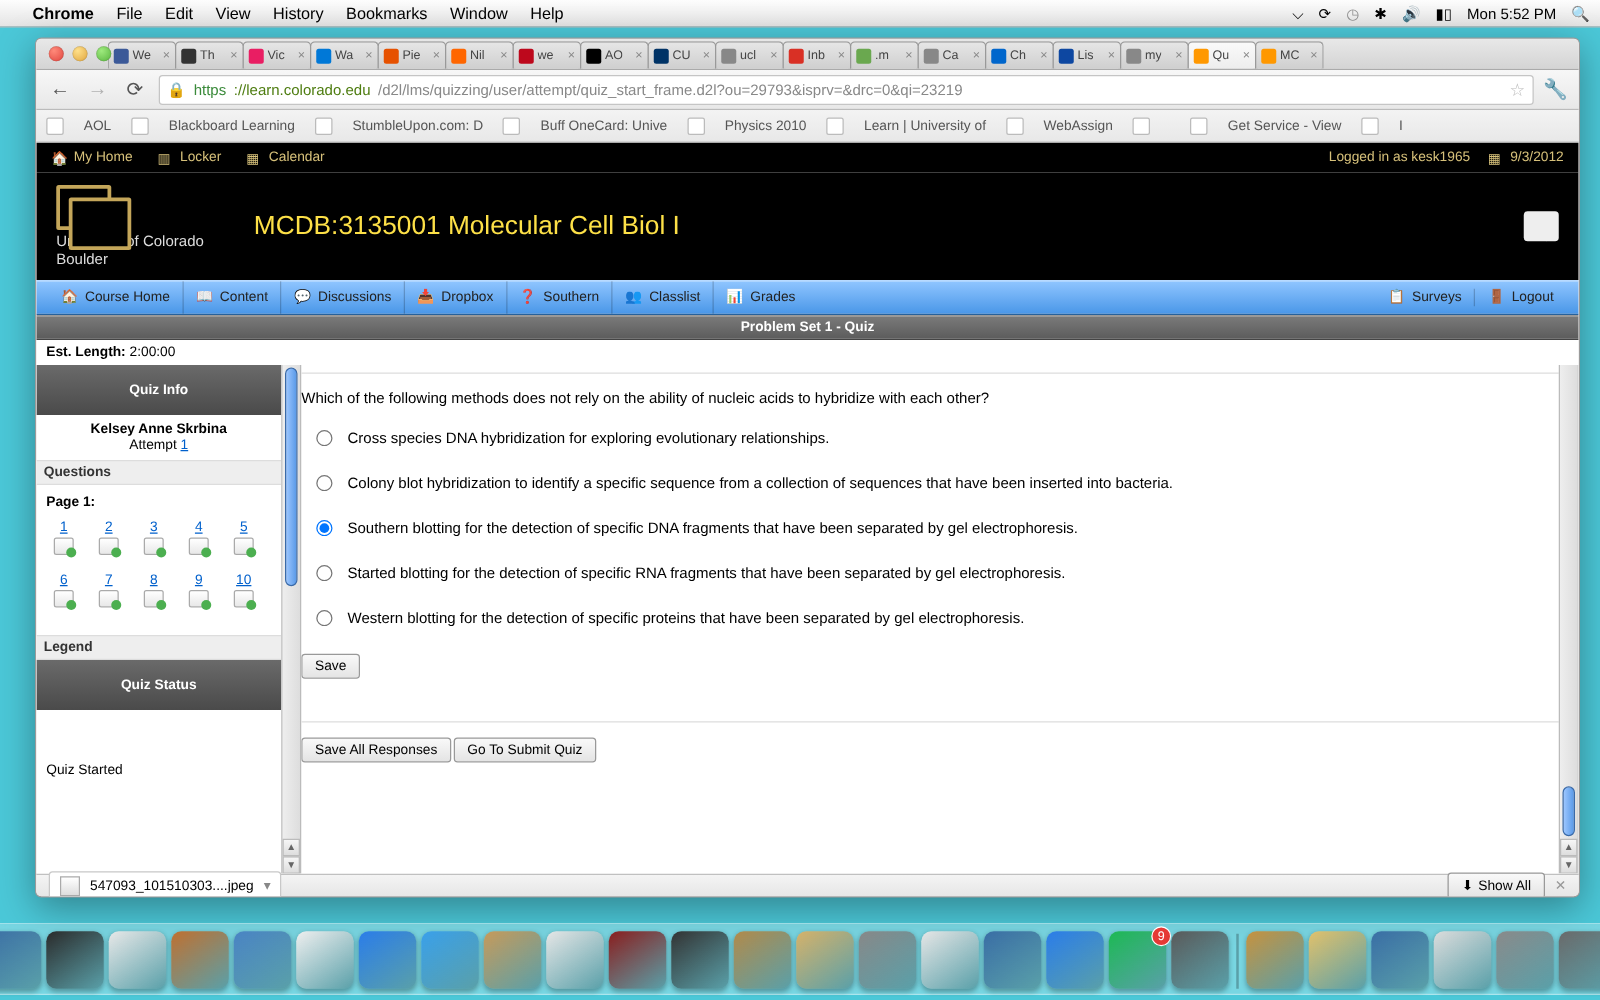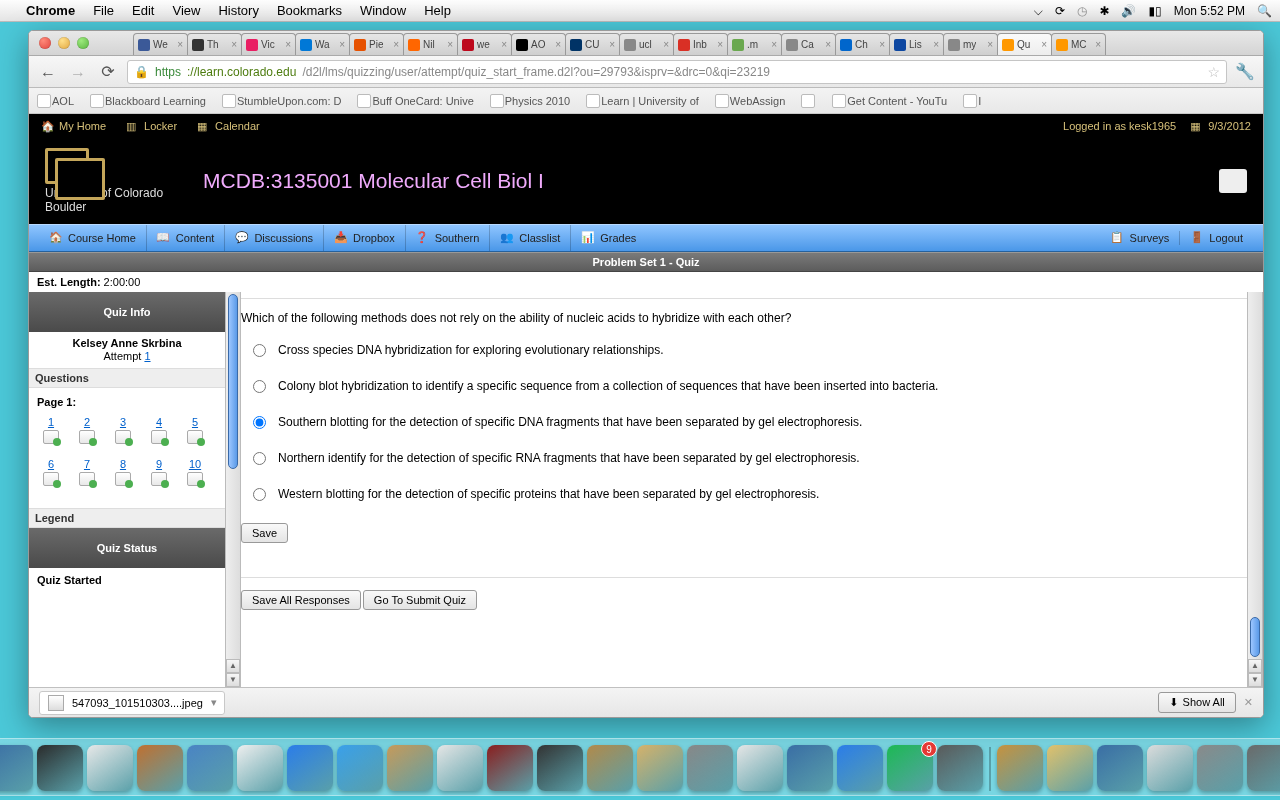--- a/index.html
+++ b/index.html
@@ -14,54 +14,54 @@
 
 
 .chrome { position: absolute; top: 30px; left: 28px; width: 1236px; height: 688px; background: #fff; border: 1px solid #9a9a9a; border-radius: 5px; box-shadow: 0 8px 30px rgba(0,0,0,.35); overflow: hidden; display: flex; flex-direction: column; }
 .chrome-top { background: linear-gradient(#e8e8e8,#d4d4d4); border-bottom: 1px solid #aaa; }
 .traffic { display: flex; gap: 7px; padding: 6px 10px 2px; }
 .traffic .dot { width: 12px; height: 12px; border-radius: 50%; box-shadow: inset 0 0 1px rgba(0,0,0,.4); }
 .dot.red { background: radial-gradient(circle at 35% 30%, #ff8a7a, #e0443e); }
 .dot.yel { background: radial-gradient(circle at 35% 30%, #ffe08a, #e0a53e); }
 .dot.grn { background: radial-gradient(circle at 35% 30%, #9eea7e, #58b43e); }
 
-.tabstrip { display: flex; padding: 0 8px 0 104px; height: 24px; align-items: flex-end; gap: -1px; overflow: hidden; }
+.tabstrip { display: flex; padding: 0 8px 0 57px; height: 24px; align-items: flex-end; gap: -1px; overflow: hidden; }
 .tab { height: 22px; min-width: 55px; max-width: 62px; background: linear-gradient(#e6e6e6,#cfcfcf); border: 1px solid #999; border-bottom: none; border-radius: 4px 4px 0 0; display: flex; align-items: center; padding: 0 4px; font-size: 10px; color: #444; margin-right: -1px; overflow: hidden; white-space: nowrap; gap: 3px; cursor: pointer; }
 .tab.active { background: linear-gradient(#fafafa,#ededed); z-index: 2; }
 .tab .fav { width: 12px; height: 12px; flex: none; border-radius: 2px; display: inline-flex; align-items: center; justify-content: center; font-size: 9px; color: #fff; }
 .tab .x { margin-left: auto; color: #888; font-size: 10px; }
 .tab span.title { text-overflow: ellipsis; overflow: hidden; }
 
 .toolbar { height: 32px; background: linear-gradient(#f7f7f7,#e8e8e8); border-bottom: 1px solid #bbb; display: flex; align-items: center; padding: 0 8px; gap: 8px; }
 .toolbar .navbtn { width: 22px; height: 22px; display: inline-flex; align-items: center; justify-content: center; color: #555; font-size: 16px; cursor: pointer; }
 .omnibox { flex: 1; height: 24px; background: #fff; border: 1px solid #c5c5c5; border-radius: 3px; display: flex; align-items: center; padding: 0 6px; font-size: 12px; gap: 6px; }
 .omnibox .lock { color: #5a9e3c; font-size: 12px; }
 .omnibox .proto { color: #3a8a3a; }
 .omnibox .url { color: #888; }
 .omnibox .star { margin-left: auto; color: #bbb; font-size: 14px; }
 .wrench { font-size: 16px; color: #555; }
 
 .bookbar { height: 26px; background: linear-gradient(#f3f3f3,#e8e8e8); border-bottom: 1px solid #c8c8c8; display: flex; align-items: center; padding: 0 8px; gap: 16px; font-size: 11px; color: #555; }
-.bookbar .bm { display: flex; align-items: center; gap: 1px; cursor: pointer; white-space: nowrap; }
+.bookbar .bm { display: flex; align-items: center; gap: 16px; cursor: pointer; white-space: nowrap; }
 .bookbar .bm .ico { width: 14px; height: 14px; border: 1px solid #bbb; border-radius: 2px; background: #fff; }
 
 
 .d2l { flex: 1; display: flex; flex-direction: column; overflow: hidden; }
 .d2l-top { background: #000; color: #d6c07a; height: 24px; display: flex; align-items: center; padding: 0 12px; font-size: 11px; gap: 20px; }
 .d2l-top .r { margin-left: auto; display: flex; gap: 14px; }
 .d2l-top a { color: #d6c07a; cursor: pointer; display: flex; align-items: center; gap: 5px; }
 .d2l-top .ico { width: 13px; height: 13px; display: inline-block; }
 
 .d2l-hdr { background: #000; color: #fff; height: 86px; display: flex; align-items: center; padding: 0 16px; gap: 40px; }
 .cu-logo { display: flex; flex-direction: column; align-items: flex-start; gap: 3px; }
 .cu-mark { width: 44px; height: 36px; position: relative; }
 .cu-mark::before { content: ""; position: absolute; inset: 0; border: 3px solid #c4a65a; border-radius: 2px; }
 .cu-mark::after { content: ""; position: absolute; left: 10px; top: 10px; width: 44px; height: 36px; border: 3px solid #c4a65a; background: #000; border-radius: 2px; }
 .cu-txt { font-size: 12px; color: #ddd; line-height: 1.15; }
-.course-title { font-size: 21px; color: #f0abfc; font-weight: 400; }
+.course-title { font-size: 21px; color: #fde047; font-weight: 400; }
 .chat-ico { margin-left: auto; width: 28px; height: 24px; background: #eee; border-radius: 3px; position: relative; }
 .chat-ico::after { content: ""; position: absolute; bottom: -5px; right: 5px; border: 5px solid transparent; border-top-color: #eee; }
 
 .d2l-nav { height: 28px; background: linear-gradient(#8fc5ff,#4a97e8); border-top: 1px solid #b8daff; border-bottom: 1px solid #26619c; display: flex; align-items: center; padding: 0 10px; font-size: 11px; color: #222; gap: 4px; }
 .d2l-nav .ni { display: flex; align-items: center; gap: 5px; padding: 0 10px; cursor: pointer; border-right: 1px solid rgba(0,0,0,.2); height: 100%; }
 .d2l-nav .ni:last-child { border-right: none; }
 .d2l-nav .r { margin-left: auto; display: flex; }
 .d2l-nav .ico { width: 14px; height: 14px; }
 
 .quiz-titlebar { height: 20px; background: linear-gradient(#7a7a7a,#5c5c5c); color: #fff; font-size: 11px; font-weight: bold; display: flex; align-items: center; justify-content: center; border-top: 1px solid #999; border-bottom: 1px solid #444; }
@@ -75,38 +75,38 @@
 .side-attempt { text-align: center; padding-bottom: 6px; }
 .side-attempt a { color: #0060cc; text-decoration: underline; }
 .side-sec { background: #eee; padding: 3px 6px; font-weight: bold; color: #333; border-top: 1px solid #ddd; border-bottom: 1px solid #ddd; }
 .qgrid { padding: 8px 8px; }
 .qgrid .page { font-weight: bold; margin-bottom: 8px; font-size: 11px; }
 .qrow { display: flex; gap: 20px; margin-bottom: 14px; padding-left: 6px; }
 .qcell { display: flex; flex-direction: column; align-items: center; gap: 2px; cursor: pointer; }
 .qcell a { color: #0060cc; text-decoration: underline; font-size: 11px; }
 .qcell .qi { width: 16px; height: 14px; background: linear-gradient(#fff,#e8e8e8); border: 1px solid #aaa; border-radius: 2px; position: relative; }
 .qcell .qi::after { content: ""; position: absolute; right: -3px; bottom: -3px; width: 8px; height: 8px; background: #4caf50; border-radius: 50%; }
-.side-status { padding: 6px 8px; font-weight: bold; font-size: 11px; }
+.side-status { padding: 6px 8px; font-weight: normal; font-size: 11px; margin-top: 36px; }
 
 .sb-track { width: 16px; background: linear-gradient(to right,#eee,#ddd); border-left: 1px solid #bbb; border-right: 1px solid #bbb; position: relative; }
 .sb-thumb { position: absolute; left: 2px; right: 2px; background: linear-gradient(to right,#9cc6ff,#5a9ae8); border: 1px solid #3a6aa8; border-radius: 6px; }
 .sb-btn { position: absolute; left: 0; right: 0; height: 14px; background: linear-gradient(#f6f6f6,#ddd); border: 1px solid #bbb; font-size: 8px; text-align: center; line-height: 12px; color: #666; }
 
 .main { flex: 1; padding: 6px 16px 10px 0; overflow: hidden; position: relative; }
 .qbox { border-top: 1px solid #ddd; padding-top: 12px; }
 .qtext { font-size: 12px; margin-bottom: 18px; }
 .opt { display: flex; align-items: center; gap: 12px; margin: 0 0 22px 12px; font-size: 12px; }
 .opt input { margin-top: 1px; }
 .btn { background: linear-gradient(#f9f9f9,#e4e4e4); border: 1px solid #999; border-radius: 3px; padding: 3px 10px; font-size: 11px; cursor: pointer; }
 .btnrow { display: flex; gap: 2px; margin-top: 34px; border-top: 1px solid #ddd; padding-top: 12px; }
 
 .main-sb { width: 16px; position: absolute; right: 0; top: 0; bottom: 0; }
 
 
-.dlbar { height: 30px; background: linear-gradient(#f4f4f4,#e6e6e6); border-top: 1px solid #c0c0c0; display: flex; align-items: center; padding: 0 10px; font-size: 11px; gap: 10px; }
+.dlbar { height: 18px; background: linear-gradient(#f4f4f4,#e6e6e6); border-top: 1px solid #c0c0c0; display: flex; align-items: center; padding: 0 10px; font-size: 11px; gap: 10px; }
 .dlitem { display: flex; align-items: center; gap: 8px; border: 1px solid #c8c8c8; border-radius: 3px; padding: 3px 8px; background: #fff; cursor: pointer; }
 .dlitem .fi { width: 16px; height: 16px; background: linear-gradient(#fff,#ddd); border: 1px solid #aaa; }
 .dlbar .r { margin-left: auto; display: flex; gap: 8px; align-items: center; }
 
 
 .dock { position: absolute; bottom: 4px; left: 50%; transform: translateX(-50%); height: 58px; display: flex; align-items: flex-end; gap: 4px; padding: 4px 14px; background: rgba(255,255,255,.25); border: 1px solid rgba(255,255,255,.4); border-radius: 8px; backdrop-filter: blur(4px); }
 .dock .di { width: 46px; height: 46px; border-radius: 8px; position: relative; cursor: pointer; box-shadow: 0 2px 4px rgba(0,0,0,.3); }
 .dock .badge { position: absolute; top: -4px; right: -4px; background: #e53935; color: #fff; border-radius: 50%; width: 16px; height: 16px; font-size: 10px; display: flex; align-items: center; justify-content: center; border: 1px solid #fff; }
 .dock .sep { width: 2px; height: 44px; background: rgba(0,0,0,.25); margin: 0 2px; }
 </style>
@@ -278,21 +278,21 @@
       <div class="bm">
         <span class="ico"></span>
         <span>WebAssign</span>
       </div>
       <div class="bm">
         <span class="ico"></span>
         <span></span>
       </div>
       <div class="bm">
         <span class="ico"></span>
-        <span>Get Content - YouTu</span>
+        <span>Get Service - View</span>
       </div>
       <div class="bm">
         <span class="ico"></span>
         <span>I</span>
       </div>
     </div>
 
   <div class="d2l">
     <div class="d2l-top">
       <a>
@@ -446,21 +446,21 @@
               <label class="opt">
                 <input type="radio" name="q" style="">
                 <span>Colony blot hybridization to identify a specific sequence from a collection of sequences that have been inserted into bacteria.</span>
               </label>
               <label class="opt">
                 <input type="radio" name="q" checked="" style="">
                 <span>Southern blotting for the detection of specific DNA fragments that have been separated by gel electrophoresis.</span>
               </label>
               <label class="opt">
                 <input type="radio" name="q" style="">
-                <span>Northern identify for the detection of specific RNA fragments that have been separated by gel electrophoresis.</span>
+                <span>Started blotting for the detection of specific RNA fragments that have been separated by gel electrophoresis.</span>
               </label>
               <label class="opt">
                 <input type="radio" name="q" style="">
                 <span>Western blotting for the detection of specific proteins that have been separated by gel electrophoresis.</span>
               </label>
             </div>
           <button class="btn">Save</button>
           <div class="btnrow">
             <button class="btn">Save All Responses</button>
             <button class="btn">Go To Submit Quiz</button>

